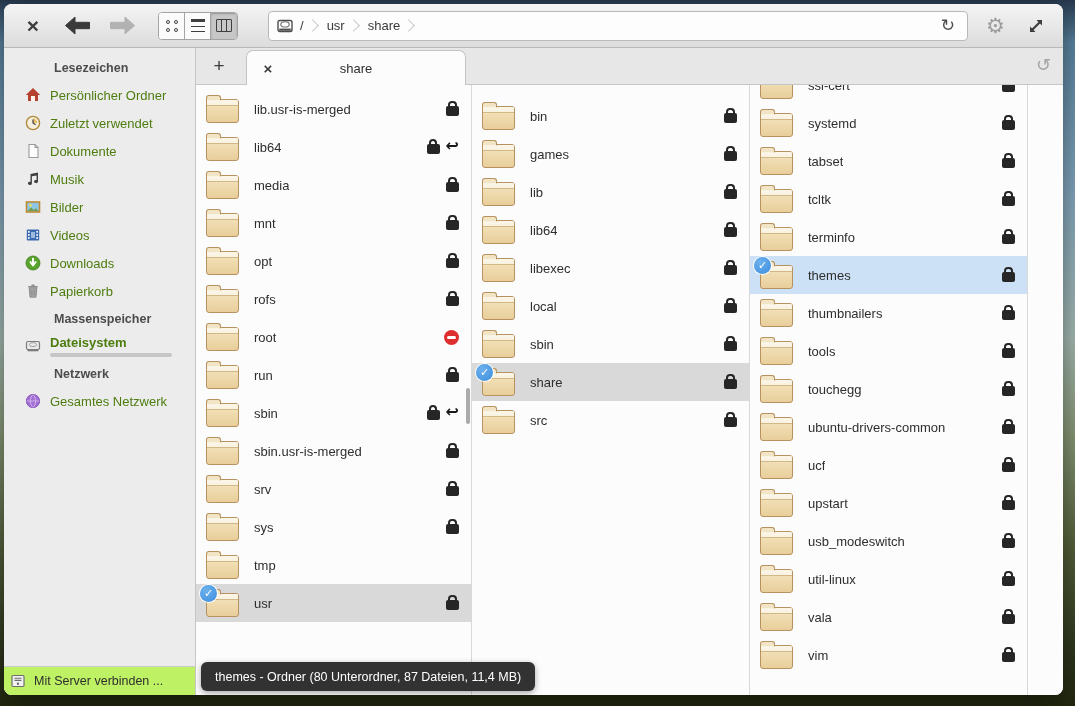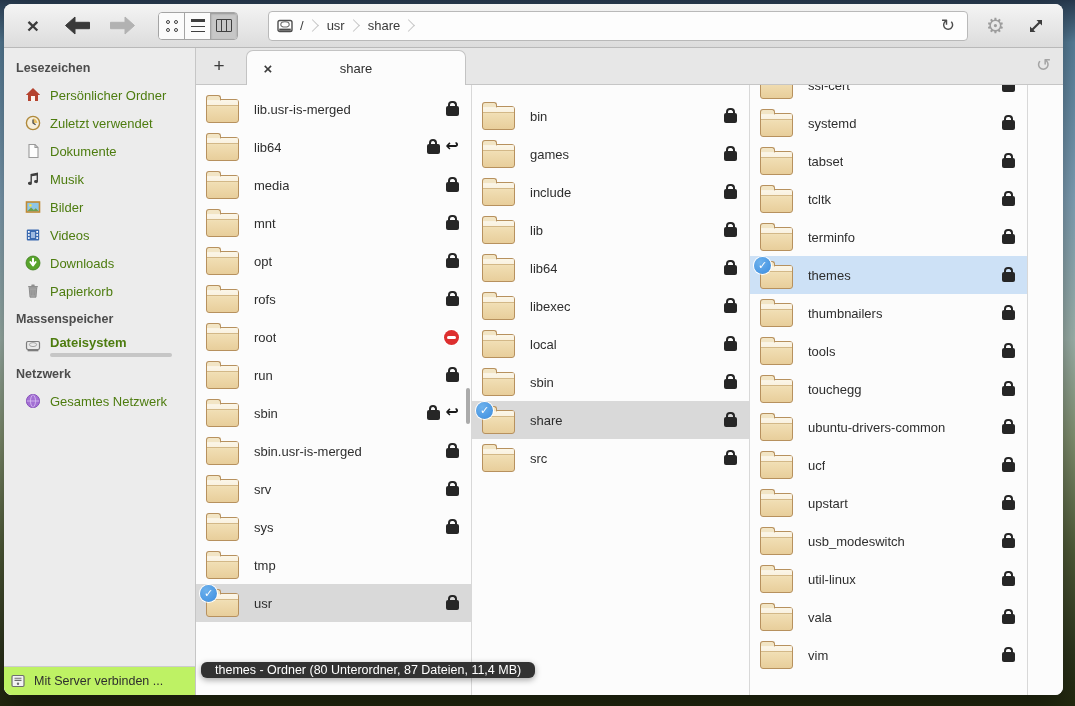--- a/index.html
+++ b/index.html
@@ -36,21 +36,21 @@
   .reload-btn { font-size:17px; color:#4c4c4c; padding:0 8px; line-height:1; }
   .gear-btn { margin-left:18px; font-size:21px; color:#9d9d9d; line-height:1; }
   .expand-btn { margin-left:22px; display:flex; align-items:center; }
 
   
   .body-row { flex:1; display:flex; min-height:0; }
 
   
   .sidebar { flex:0 0 192px; background:#ececec; border-right:1px solid #c6c6c6; position:relative;
     padding-top:6px; overflow:hidden; }
-  .side-header { font-size:12.5px; font-weight:700; color:#4c4c4c; padding:7px 0 6px 12px; }
+  .side-header { font-size:12.5px; font-weight:700; color:#4c4c4c; padding:7px 0 6px 12px;margin-left:38px; }
   .side-item { height:28px; display:flex; align-items:center; padding-left:20px; font-size:13px; color:#4d7c0f; }
   .side-item .sicon { width:17px; height:17px; margin-right:9px; display:flex; align-items:center; justify-content:center; flex:0 0 17px; }
   .side-item .slabel { white-space:nowrap; }
   .usage-wrap { display:flex; flex-direction:column;font-weight:bold; }
   .usage-bar { margin-top:3px; width:122px; height:4px; background:#c6c6c6; border-radius:2px; overflow:hidden; }
   .usage-fill { height:100%; background:#8b8b8b; }
   .side-footer { position:absolute; left:0; right:0; bottom:0; height:29px; background:#bef264;
     border-top:1px solid #cccccc; display:flex; align-items:center; padding-left:6px; font-size:12.5px; color:#2e2e2e; }
   .side-footer .sicon { width:17px; height:17px; margin-right:7px; display:flex; align-items:center; }
 
@@ -89,21 +89,21 @@
   .emblems { margin-left:auto; display:flex; align-items:center; gap:6px; }
   .em-lock { width:13px; height:10px; background:#262626; border-radius:2px; position:relative; margin-top:4px; flex:0 0 13px; }
   .em-lock::before { content:''; position:absolute; top:-5px; left:2.2px; width:4.6px; height:5px;
     border:2px solid #262626; border-bottom:none; border-radius:4px 4px 0 0; }
   .em-link { font-size:16px; font-weight:700; color:#1a1a1a; line-height:1; margin-top:-2px; }
   .em-no { width:15px; height:15px; border-radius:50%; background:#dd2f2f; position:relative; box-shadow:0 0 0 1px #fff; }
   .em-no::before { content:''; position:absolute; left:3px; top:6px; width:9px; height:3px; background:#fff; border-radius:1.5px; }
   .scroll-thumb { position:absolute; right:1px; top:303px; width:4px; height:36px; background:#ababab; border-radius:2px; }
 
   
-  .tooltip { position:absolute; left:197px; top:658px; height:16px; background:#323232; color:#fff;
+  .tooltip { position:absolute; left:197px; top:658px; height:29px; background:#323232; color:#fff;
     border-radius:6px; font-size:12.5px; display:flex; align-items:center; padding:0 14px;
     white-space:nowrap; z-index:10; box-shadow:0 2px 6px rgba(0,0,0,.35); }
 </style>
 </head>
 <body>
 
 <div class="window">
 
   <div class="titlebar">
     <div class="tb-close">×</div>
@@ -440,29 +440,20 @@
                 </span>
                 <span class="fname">games</span>
                 <span class="emblems">
                   <span class="em-lock"></span>
                 </span>
               </div>
               <div class="row">
                 <span class="iconwrap">
                   <span class="folder"></span>
                 </span>
-                <span class="fname">include</span>
-                <span class="emblems">
-                  <span class="em-lock"></span>
-                </span>
-              </div>
-              <div class="row">
-                <span class="iconwrap">
-                  <span class="folder"></span>
-                </span>
                 <span class="fname">lib</span>
                 <span class="emblems">
                   <span class="em-lock"></span>
                 </span>
               </div>
               <div class="row">
                 <span class="iconwrap">
                   <span class="folder"></span>
                 </span>
                 <span class="fname">lib64</span>

